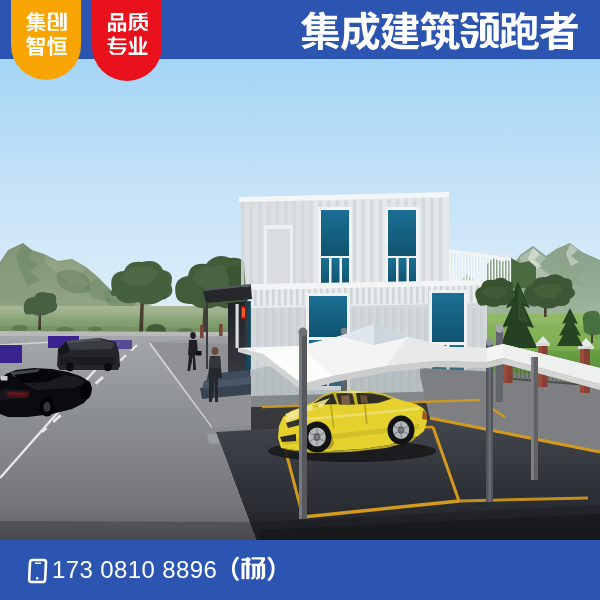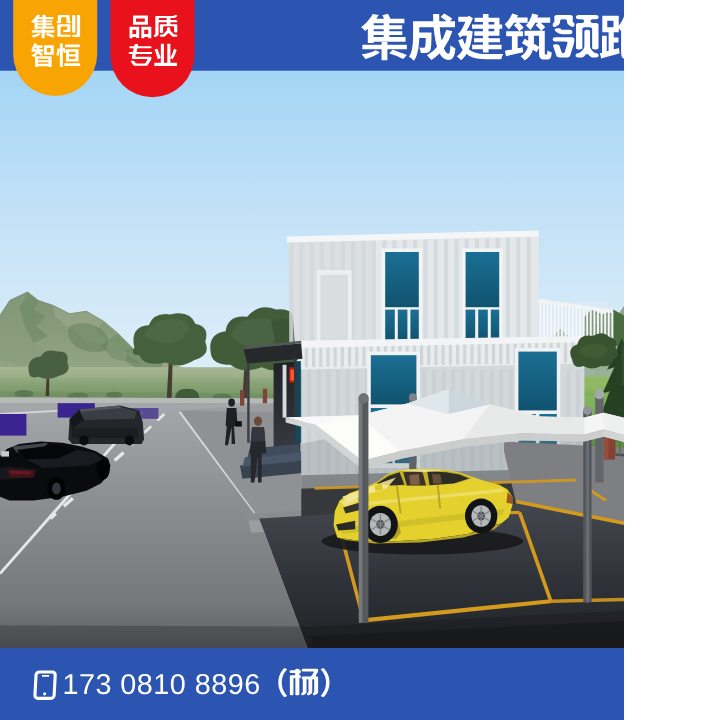--- a/index.html
+++ b/index.html
@@ -1,15 +1,15 @@
 <!DOCTYPE html>
 <html><head><meta charset="utf-8">
 <style>
 html,body{margin:0;padding:0;background:#fff;}
-#wrap{position:relative;width:520px;height:600px;overflow:hidden;font-family:"Liberation Sans",sans-serif;}
+#wrap{position:relative;width:600px;height:600px;overflow:hidden;font-family:"Liberation Sans",sans-serif;}
 #wrap svg{position:absolute;top:0;left:0;}
 </style></head>
 <body>
 <div id="wrap">
 
 <svg width="600" height="600" viewBox="0 0 600 600">
 <defs>
 <linearGradient id="sky" x1="0" y1="0" x2="0" y2="1">
  <stop offset="0" stop-color="#a4d5f5"></stop>
           <stop offset="0.4" stop-color="#c2e1f7"></stop>

